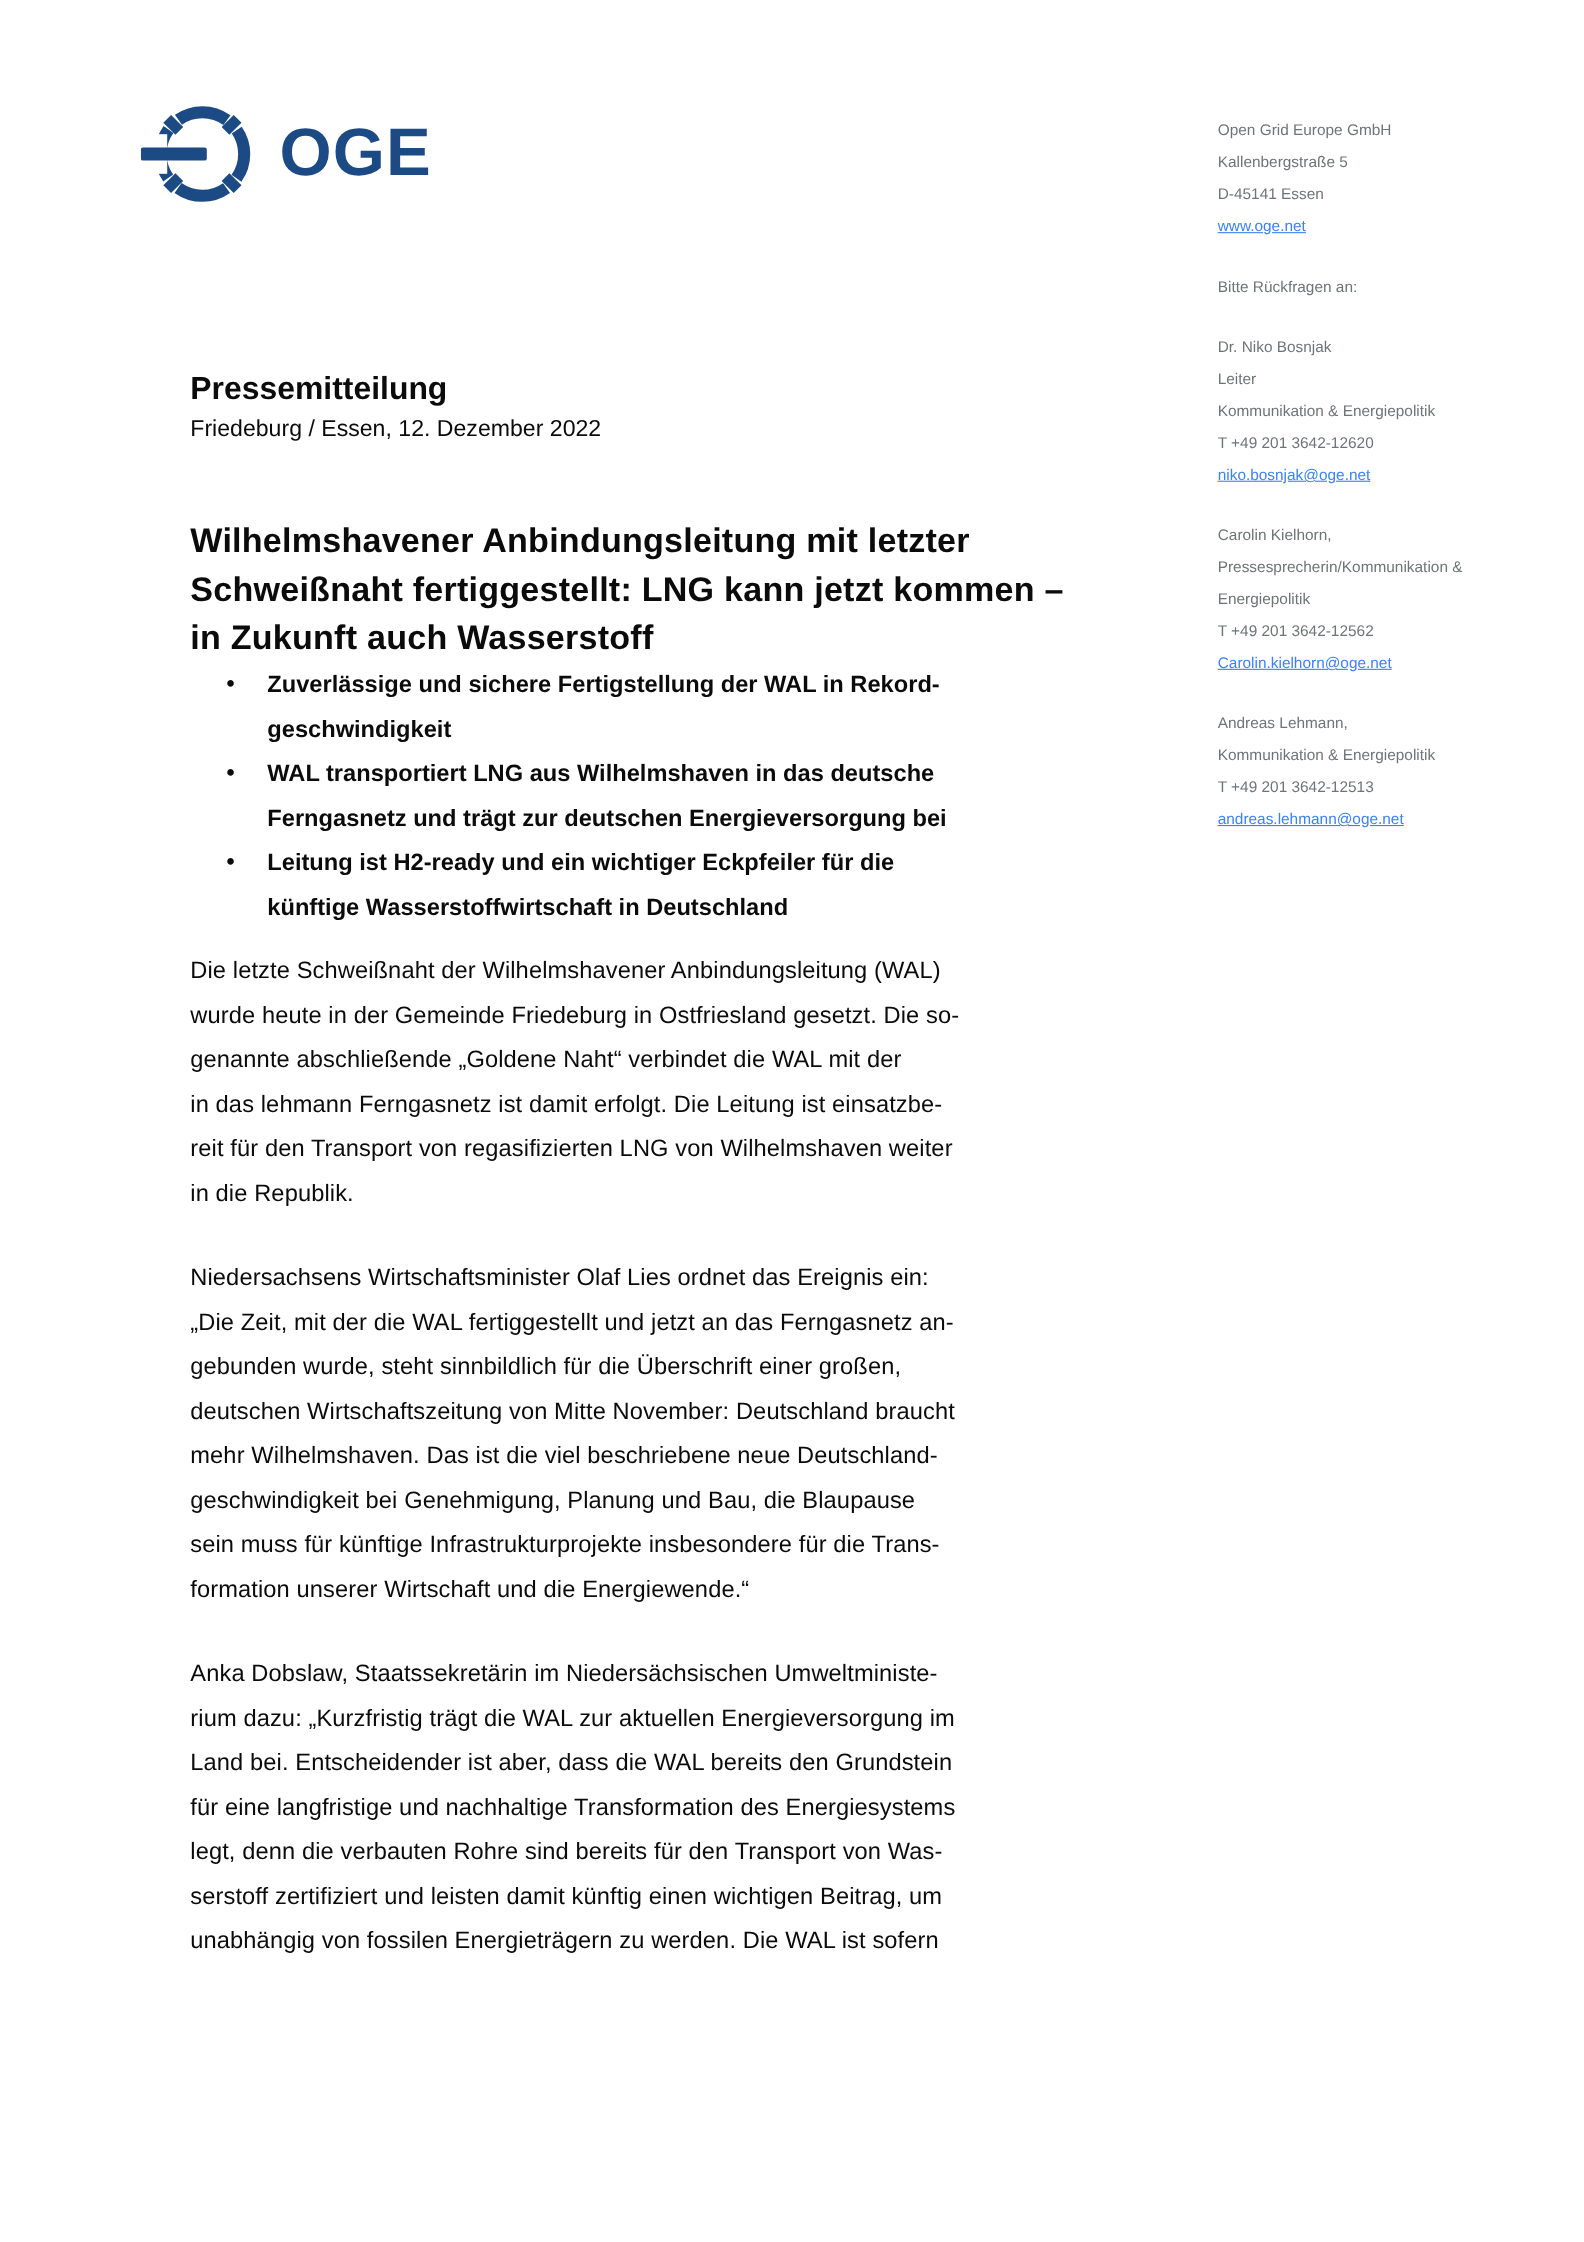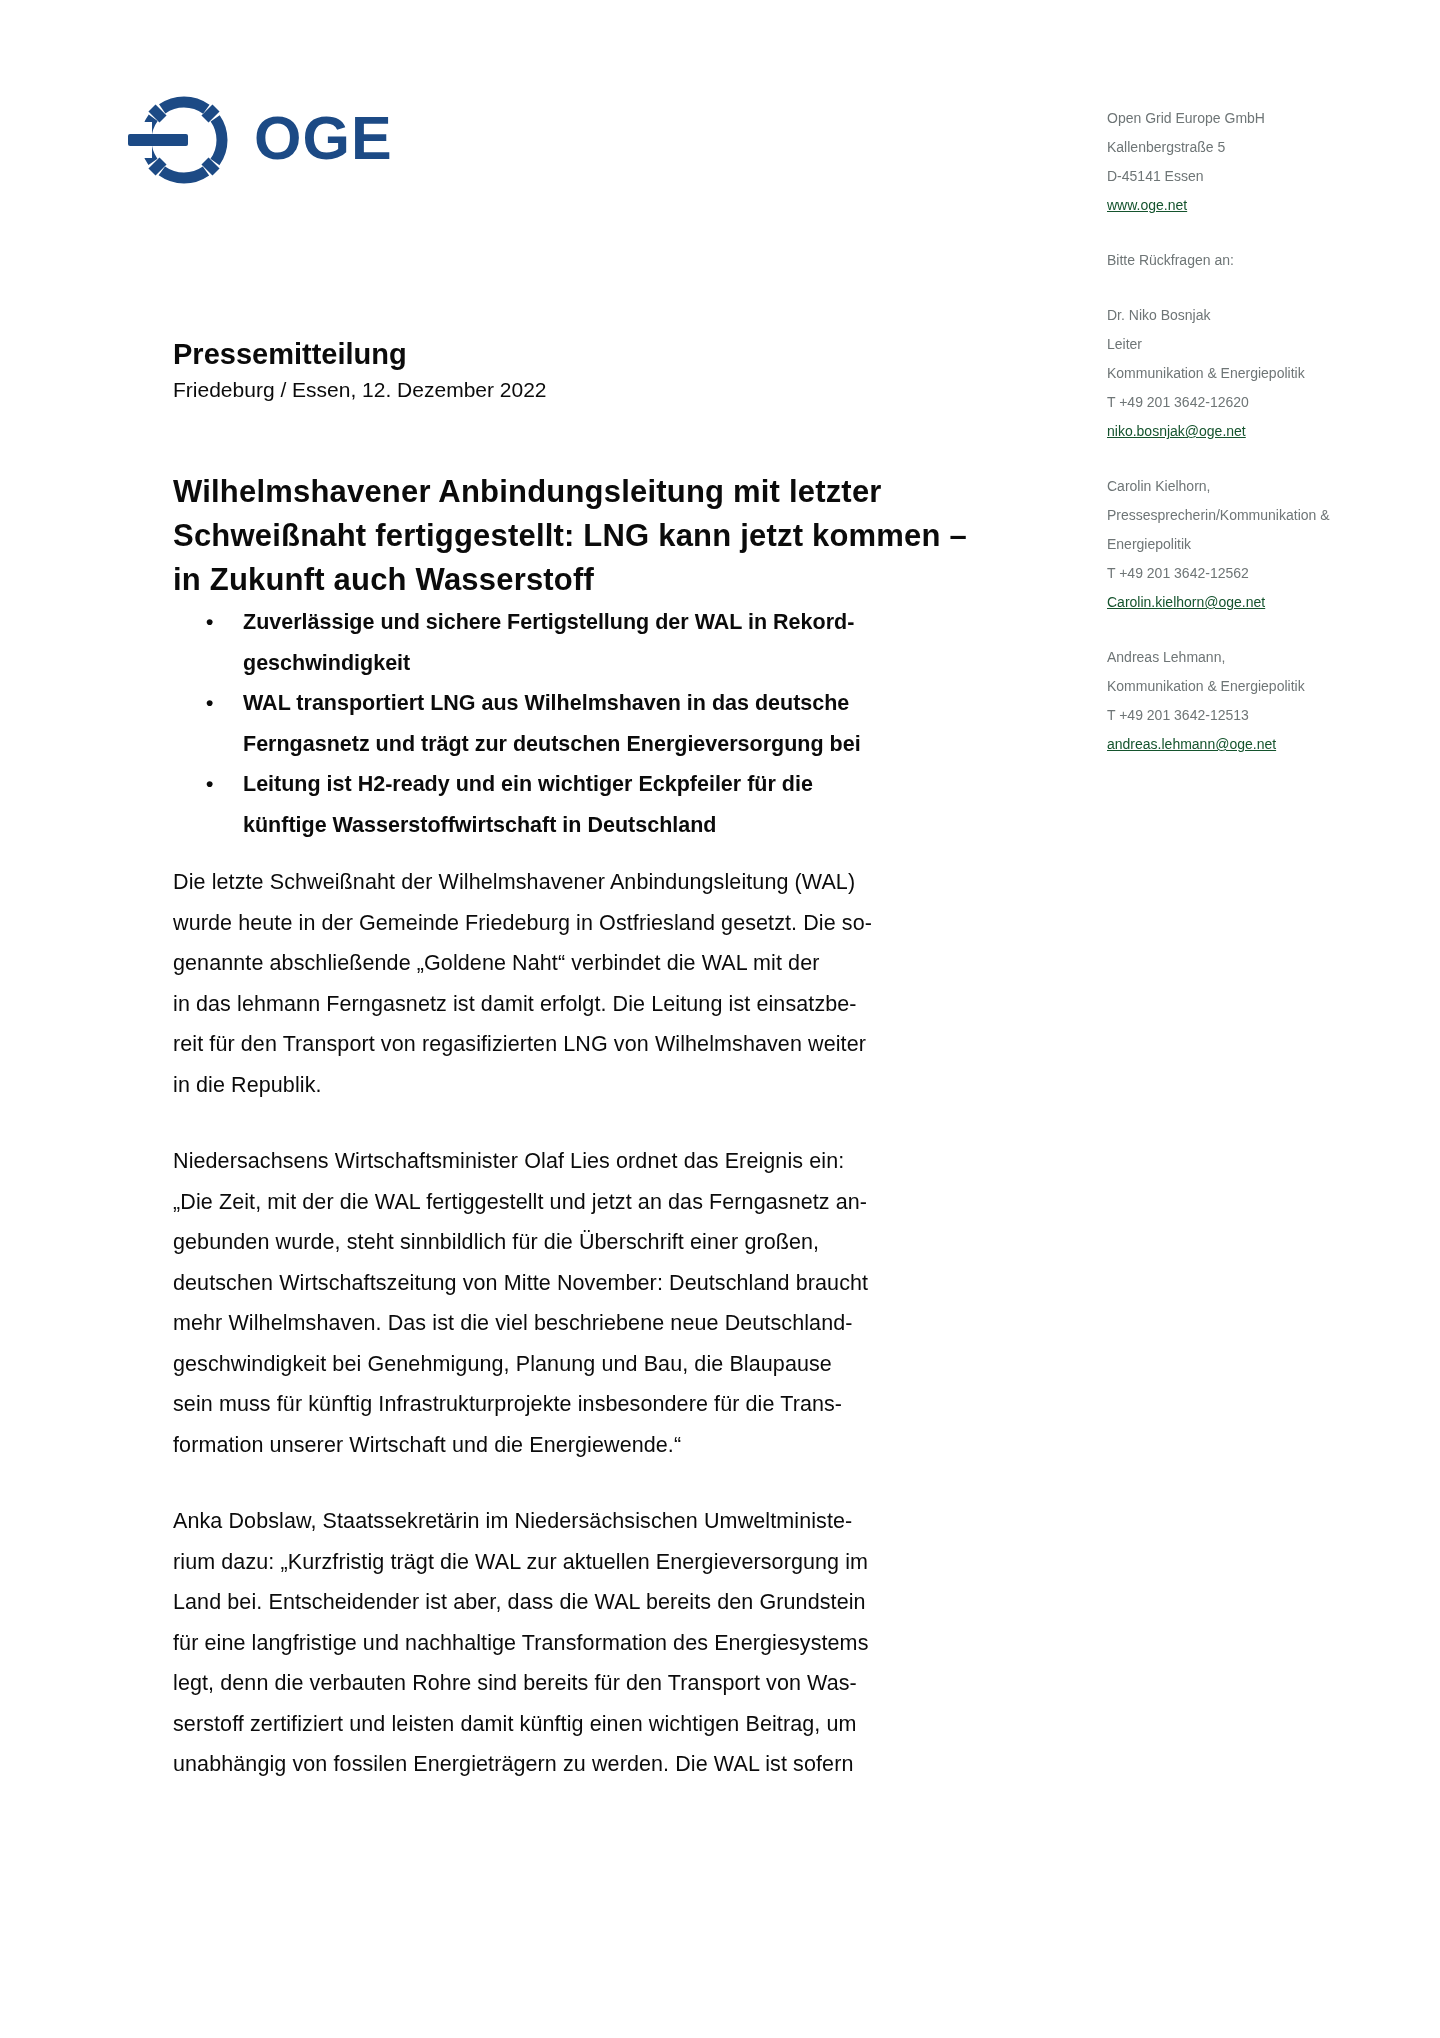--- a/index.html
+++ b/index.html
@@ -23,21 +23,21 @@
     font-size:61px;font-weight:700;letter-spacing:1px;line-height:1;
     transform:translateY(-2px);
   }
   
   .sidebar{
     position:absolute;left:1107px;top:104px;width:230px;
     font-size:14px;line-height:29px;color:#6e7576;
   }
   .sb-group{margin-bottom:26px;}
   .link{
-    color:#14532d;text-decoration:underline;display:inline-block;cursor:pointer;
+    color:#3b82f6;text-decoration:underline;display:inline-block;cursor:pointer;
   }
   
   .main{
     position:absolute;left:173px;top:341px;width:960px;color:#0b0b0b;
   }
   .doc-type{font-size:29px;font-weight:700;line-height:26px;margin-bottom:10px;}
   .dateline{font-size:21px;line-height:26px;margin-bottom:67px;}
   .title{font-size:31px;font-weight:700;line-height:44px;letter-spacing:.2px;}
   .bullets{margin-bottom:17px;}
   .bullet{
@@ -152,21 +152,21 @@
         <div class="tline">reit für den Transport von regasifizierten LNG von Wilhelmshaven weiter</div>
         <div class="tline">in die Republik.</div>
       </div>
     <div class="para">
         <div class="tline">Niedersachsens Wirtschaftsminister Olaf Lies ordnet das Ereignis ein:</div>
         <div class="tline">„Die Zeit, mit der die WAL fertiggestellt und jetzt an das Ferngasnetz an-</div>
         <div class="tline">gebunden wurde, steht sinnbildlich für die Überschrift einer großen,</div>
         <div class="tline">deutschen Wirtschaftszeitung von Mitte November: Deutschland braucht</div>
         <div class="tline">mehr Wilhelmshaven. Das ist die viel beschriebene neue Deutschland-</div>
         <div class="tline">geschwindigkeit bei Genehmigung, Planung und Bau, die Blaupause</div>
-        <div class="tline">sein muss für künftig Infrastrukturprojekte insbesondere für die Trans-</div>
+        <div class="tline">sein muss für künftige Infrastrukturprojekte insbesondere für die Trans-</div>
         <div class="tline">formation unserer Wirtschaft und die Energiewende.“</div>
       </div>
     <div class="para">
         <div class="tline">Anka Dobslaw, Staatssekretärin im Niedersächsischen Umweltministe-</div>
         <div class="tline">rium dazu: „Kurzfristig trägt die WAL zur aktuellen Energieversorgung im</div>
         <div class="tline">Land bei. Entscheidender ist aber, dass die WAL bereits den Grundstein</div>
         <div class="tline">für eine langfristige und nachhaltige Transformation des Energiesystems</div>
         <div class="tline">legt, denn die verbauten Rohre sind bereits für den Transport von Was-</div>
         <div class="tline">serstoff zertifiziert und leisten damit künftig einen wichtigen Beitrag, um</div>
         <div class="tline">unabhängig von fossilen Energieträgern zu werden. Die WAL ist sofern</div>

